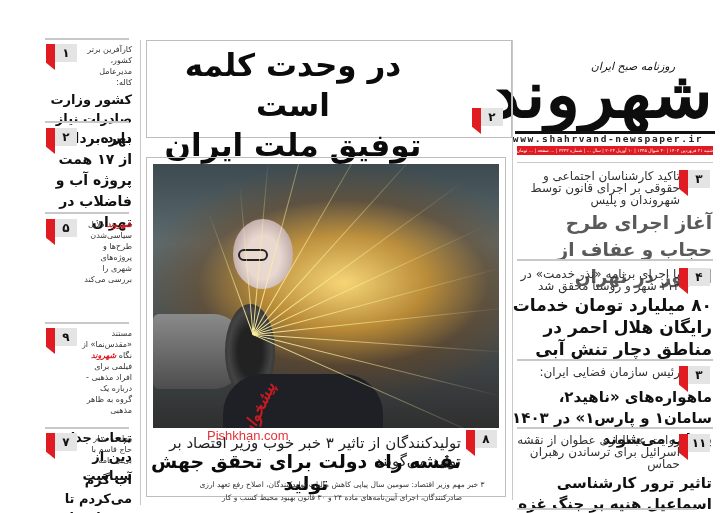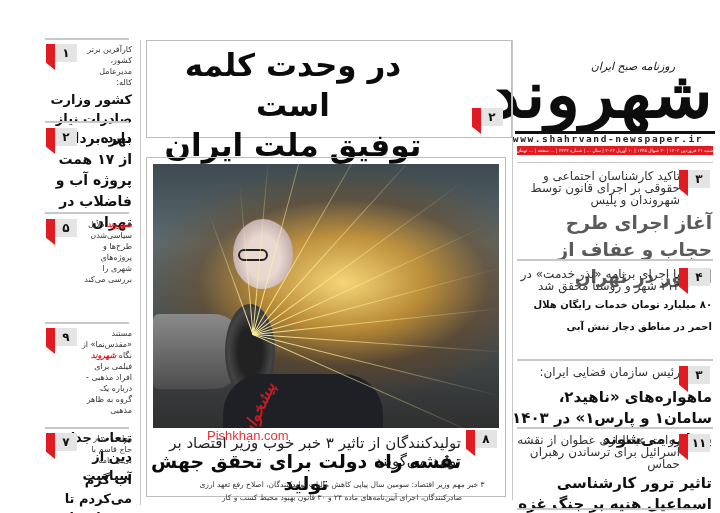--- a/index.html
+++ b/index.html
@@ -80,21 +80,21 @@
   <div class="head gray" style="font-size:18.5px;line-height:27px;margin-top:3px;">آغاز اجرای طرح حجاب و عفاف از امروز در تهران</div>
 </div>
 
 <div class="rule" style="left:517px;top:259px;width:196px;"></div>
 <div class="rc-item" style="top:268px;">
   <div class="tag" style="right:2px;top:0;">
     <div class="tag-flag"></div>
     <div class="tag-num">۴</div>
   </div>
   <div class="kicker">با اجرای برنامه «نذر خدمت» در ۲۱۳ شهر و روستا محقق شد</div>
-  <div class="head" style="font-size:10px;line-height:22px;margin-top:2px;">۸۰ میلیارد تومان خدمات رایگان هلال احمر در مناطق دچار تنش آبی</div>
+  <div class="head" style="font-size:17px;line-height:22px;margin-top:2px;">۸۰ میلیارد تومان خدمات رایگان هلال احمر در مناطق دچار تنش آبی</div>
 </div>
 
 <div class="rule" style="left:517px;top:359px;width:196px;"></div>
 <div class="rc-item" style="top:366px;">
   <div class="tag" style="right:2px;top:0;">
     <div class="tag-flag"></div>
     <div class="tag-num">۳</div>
   </div>
   <div class="kicker">رئیس سازمان فضایی ایران:</div>
   <div class="head" style="font-size:15px;line-height:21px;margin-top:9px;">ماهواره‌های «ناهید۲، سامان۱ و پارس۱» در ۱۴۰۳ پرتاب می‌شوند</div>

